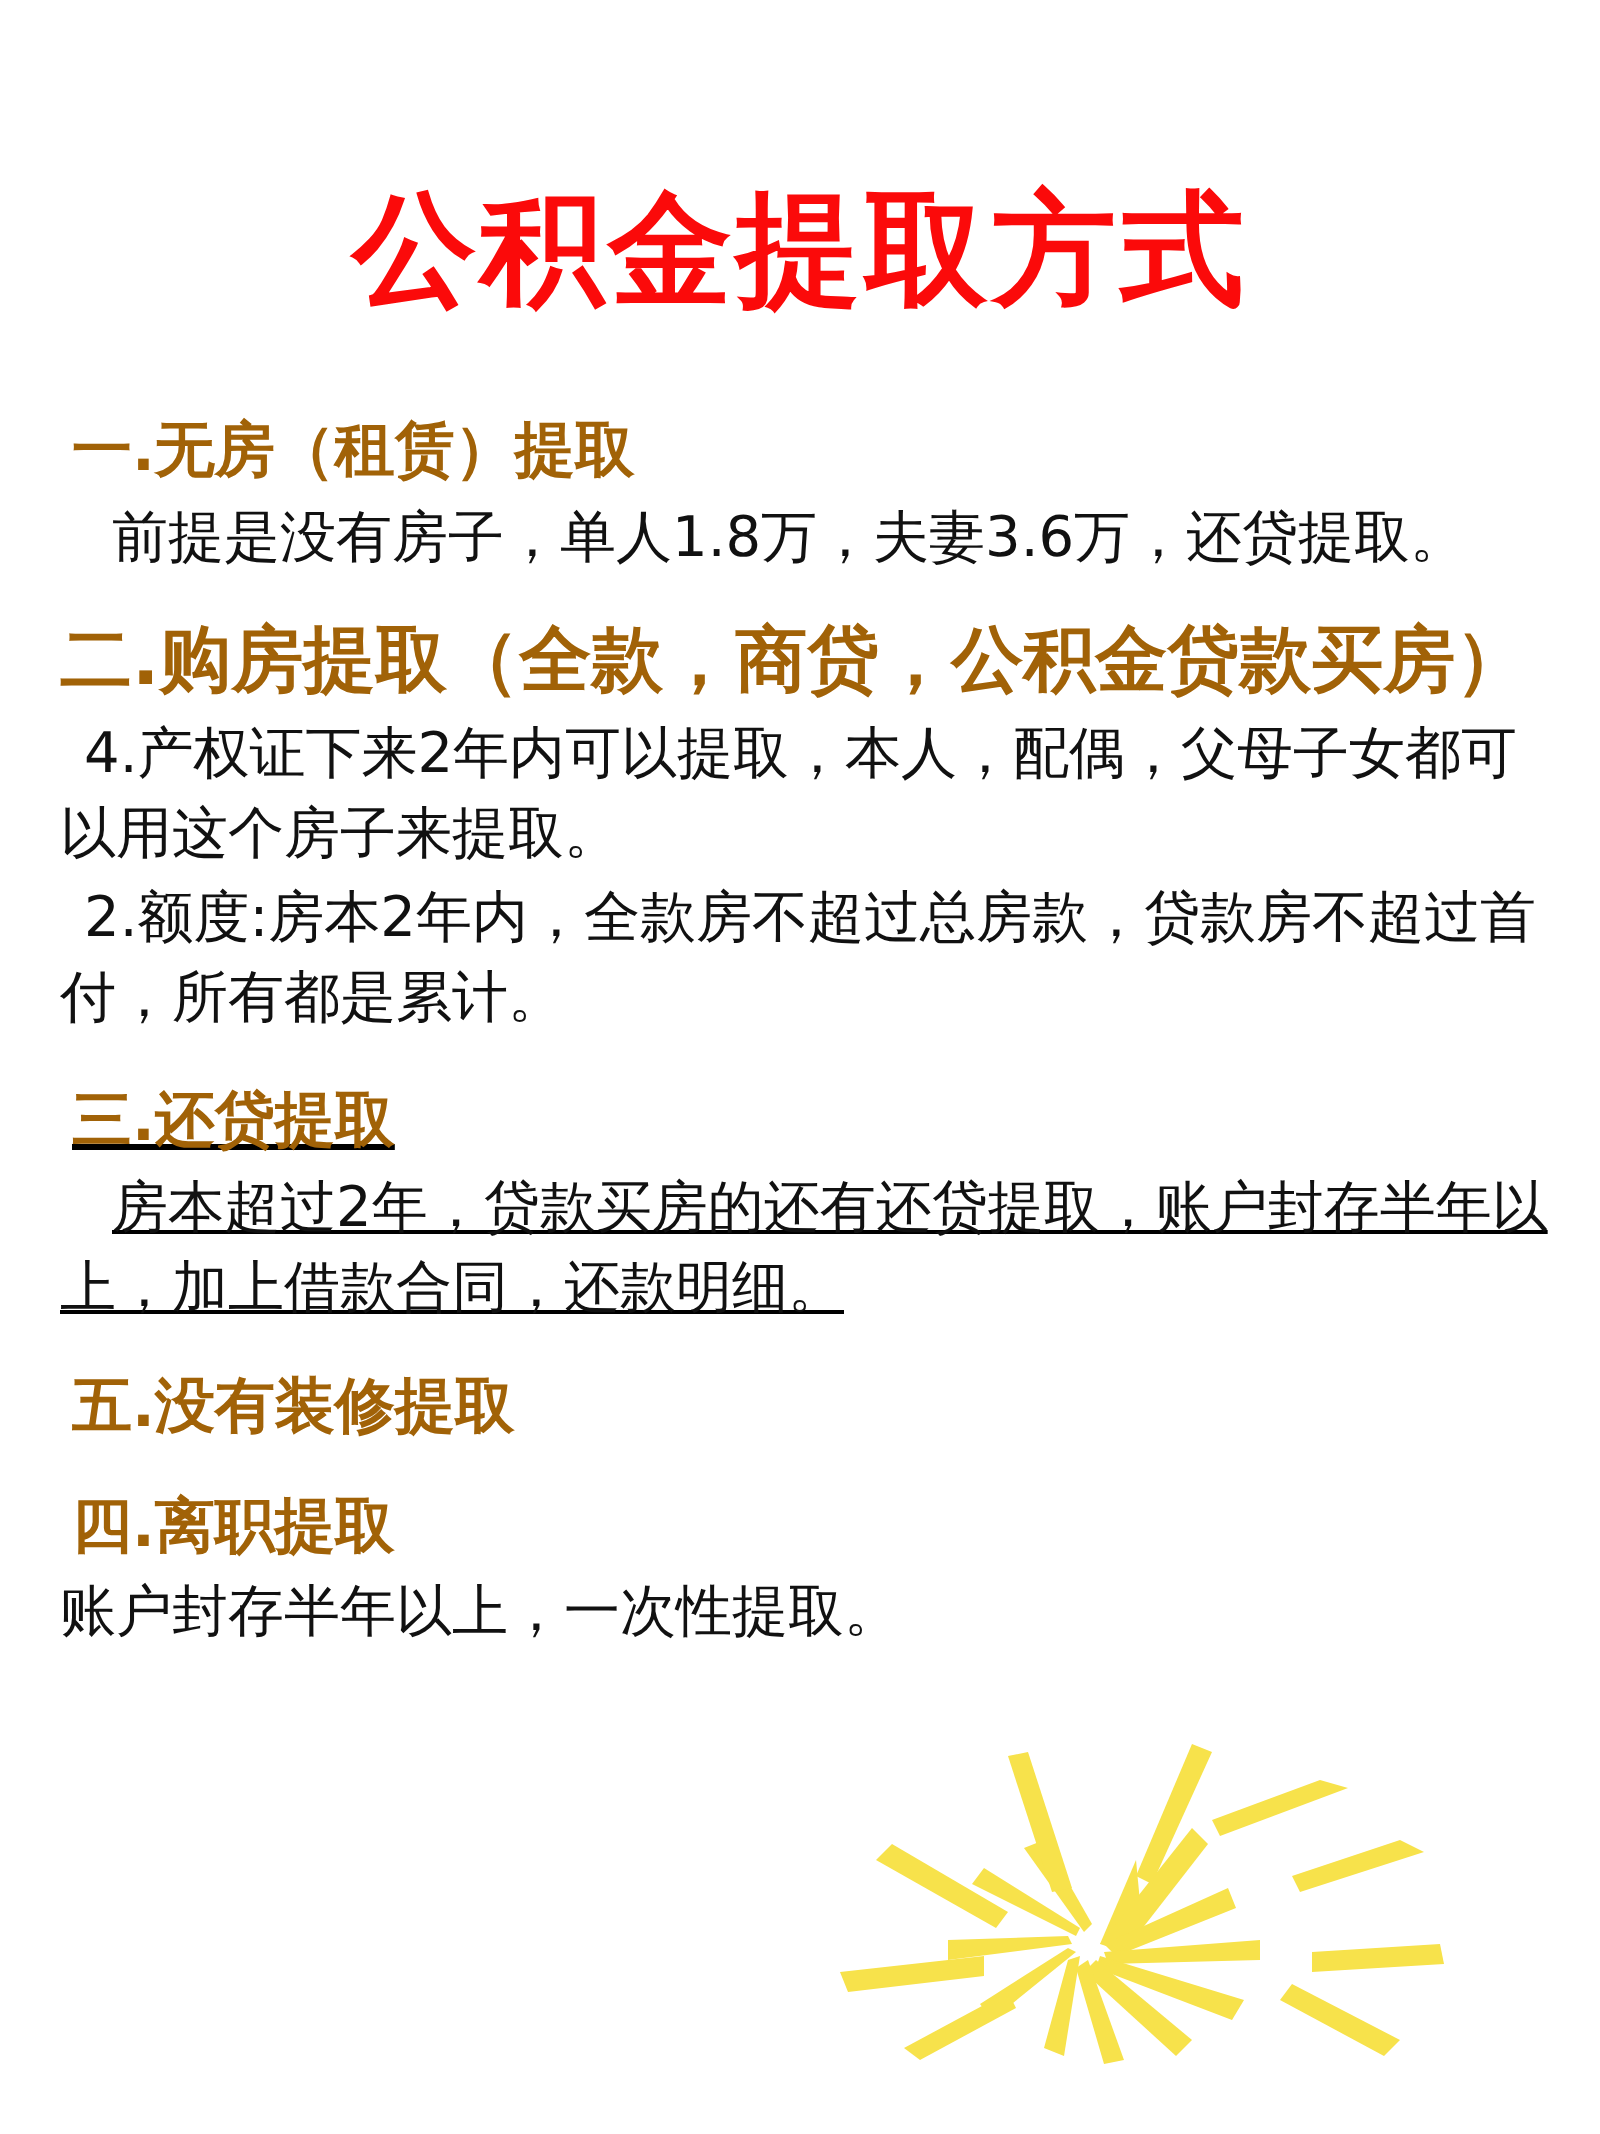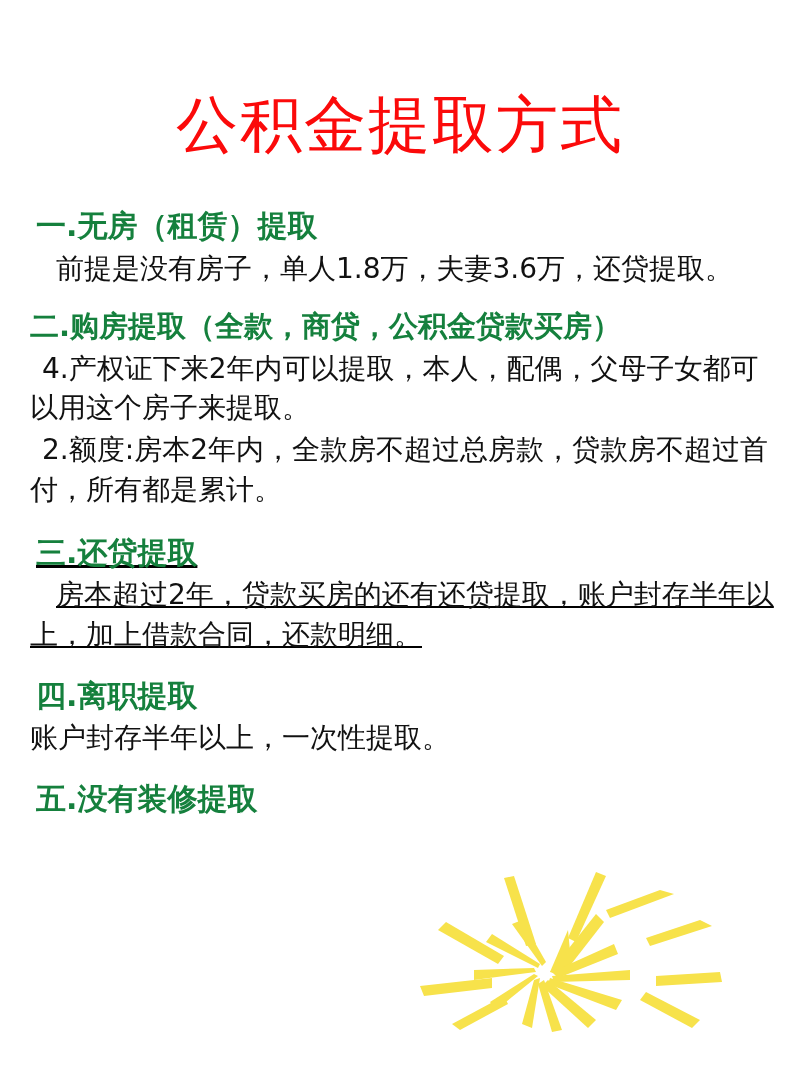--- a/index.html
+++ b/index.html
@@ -20,39 +20,39 @@
     height: 1067px;
     box-sizing: border-box;
     padding: 0 18px;
   }
   .title {
     margin: 0;
     padding-top: 92px;
     text-align: center;
     color: #fb0a0a;
     font-size: 62px;
-    font-weight: normal;
+    font-weight: bold;
     letter-spacing: 2px;
     line-height: 1.05;
     font-family: "DejaVu Sans", "Liberation Sans", sans-serif;
   }
   .section {
     margin-top: 18px;
   }
   .heading {
-    color: #15803d;
+    color: #a16207;
     font-size: 30px;
     font-weight: bold;
     line-height: 1.25;
     margin: 0 0 4px 18px;
     font-family: "DejaVu Sans", "Liberation Sans", sans-serif;
   }
   .heading.wide {
     margin-left: 12px;
-    font-size: 29px;
+    font-size: 36px;
     margin-top: 16px;
   }
   .para {
     color: #111111;
     font-size: 28px;
     line-height: 1.42;
     margin: 0 0 2px 0;
     padding-left: 12px;
     font-family: "DejaVu Sans", "Liberation Sans", sans-serif;
   }
@@ -94,27 +94,27 @@
     <div class="heading wide">二.购房提取（全款，商贷，公积金贷款买房）</div>
     <p class="para small-indent">4.产权证下来2年内可以提取，本人，配偶，父母子女都可以用这个房子来提取。</p>
     <p class="para small-indent">2.额度:房本2年内，全款房不超过总房款，贷款房不超过首付，所有都是累计。</p>
   </div>
 
   <div class="section" id="sec3">
     <div class="heading">三.还贷提取</div>
     <p class="para indent">房本超过2年，贷款买房的还有还贷提取，账户封存半年以上，加上借款合同，还款明细。</p>
   </div>
 
+  <div class="section" id="sec5">
+    <div class="heading">五.没有装修提取</div>
+  </div>
+
   <div class="section" id="sec4">
     <div class="heading">四.离职提取</div>
     <p class="para">账户封存半年以上，一次性提取。</p>
-  </div>
-
-  <div class="section" id="sec5">
-    <div class="heading">五.没有装修提取</div>
   </div>
 
   <svg class="sparkle" viewBox="0 0 380 190" aria-hidden="true">
     <g fill="#f7e24b">
       <polygon points="150,112 168,70 172,112"></polygon>
       <polygon points="150,112 196,54 204,62 162,116"></polygon>
       <polygon points="152,112 214,84 218,94 158,118"></polygon>
       <polygon points="152,116 230,110 230,120 154,122"></polygon>
       <polygon points="150,118 222,140 216,150 148,124"></polygon>
       <polygon points="148,120 196,160 188,168 142,126"></polygon>

